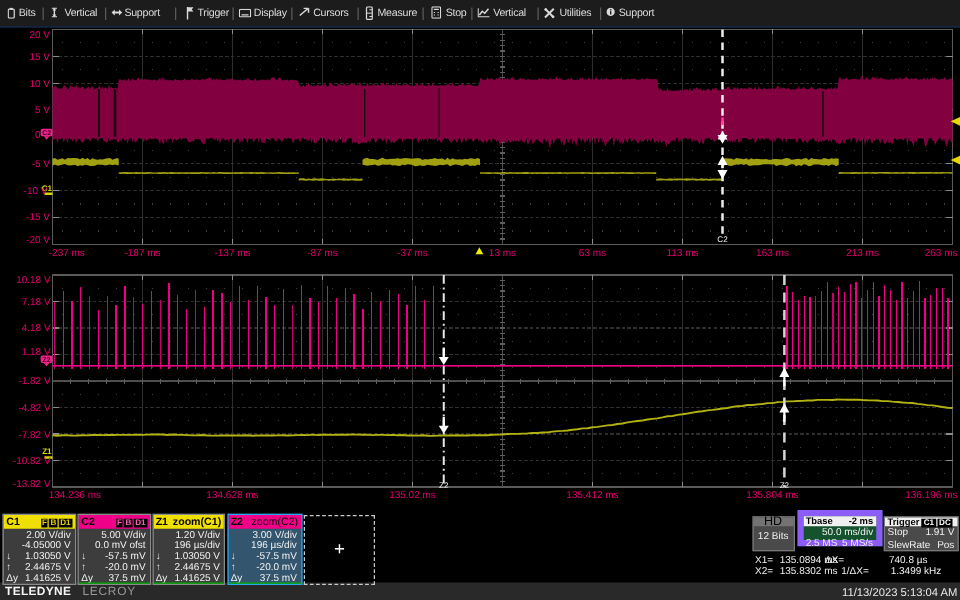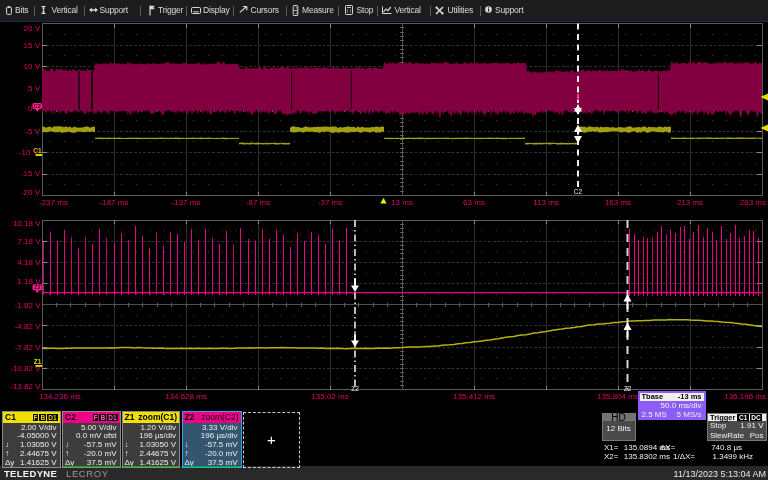--- a/index.html
+++ b/index.html
@@ -311,41 +311,41 @@
       <div style="position:relative;height:8.9px"><span></span><span style="position:absolute;right:0">196 µs/div</span></div>
       <div style="position:relative;height:8.9px"><span>↓</span><span style="position:absolute;right:0">1.03050 V</span></div>
       <div style="position:relative;height:8.9px"><span>↑</span><span style="position:absolute;right:0">2.44675 V</span></div>
       <div style="position:relative;height:8.9px"><span>Δy</span><span style="position:absolute;right:0">1.41625 V</span></div>
     </div>
     <div style="position:absolute;left:0;right:0;bottom:0;height:1.5px;background:#00b400"></div>
   </div>
 <div style="position:absolute;left:181.5px;top:411px;width:60px;height:57px;border:1.5px solid #2aa6f0;box-sizing:border-box;background:#33566e">
     <div style="height:10.5px;background:#f00088;color:#000;font-size:8.5px;font-weight:bold;line-height:10.5px;padding:0 2px;position:relative">Z2<span style="position:absolute;right:2px"><span style="font-weight:normal">zoom(C2)</span></span></div>
     <div style="padding:1px 3px 0 2px;color:#f0f0f0;font-size:8px;line-height:8.9px">
-      <div style="position:relative;height:8.9px"><span></span><span style="position:absolute;right:0">3.33 V/div</span></div>
+      <div style="position:relative;height:8.9px"><span></span><span style="position:absolute;right:0">3.00 V/div</span></div>
       <div style="position:relative;height:8.9px"><span></span><span style="position:absolute;right:0">196 µs/div</span></div>
       <div style="position:relative;height:8.9px"><span>↓</span><span style="position:absolute;right:0">-57.5 mV</span></div>
       <div style="position:relative;height:8.9px"><span>↑</span><span style="position:absolute;right:0">-20.0 mV</span></div>
       <div style="position:relative;height:8.9px"><span>Δy</span><span style="position:absolute;right:0">37.5 mV</span></div>
     </div>
     <div style="position:absolute;left:0;right:0;bottom:0;height:1.5px;background:#00b400"></div>
   </div>
 <div style="position:absolute;left:243px;top:412px;width:57px;height:56px;border:1px dashed #ccc;box-sizing:border-box">
     <div style="position:absolute;left:50%;top:50%;transform:translate(-50%,-54%);color:#fff;font-size:15px;font-weight:300">+</div>
   </div>
 <div style="position:absolute;left:601.5px;top:412.5px;width:34px;height:28.5px;box-sizing:border-box;border:1px solid #777;background:#4a4a4a">
     <div style="height:7.5px;background:#737373;font-size:10px;font-weight:normal;line-height:7.5px;color:#000;padding:0 2px;position:relative">
       <span style="display:block;text-align:center">HD</span>
     </div>
     <div style="font-size:8px;color:#f0f0f0;line-height:9.6px;padding:0 2px">
       <div style="text-align:center;padding-top:3px">12 Bits</div>
     </div>
   </div>
-<div style="position:absolute;left:637.5px;top:391px;width:68px;height:28.5px;box-sizing:border-box;border:2px solid #8b5cf6;background:#8b5cf6">
-    <div style="height:7.5px;background:#f0f0f0;font-size:7.5px;font-weight:bold;line-height:7.5px;color:#000;padding:0 2px;position:relative">Tbase<span style="position:absolute;right:2px">-13 ms</span></div>
+<div style="position:absolute;left:637.5px;top:408px;width:68px;height:28.5px;box-sizing:border-box;border:5px solid #8b5cf6;background:#14532d">
+    <div style="height:7.5px;background:#f0f0f0;font-size:7.5px;font-weight:bold;line-height:7.5px;color:#000;padding:0 2px;position:relative">Tbase<span style="position:absolute;right:2px">-2 ms</span></div>
     <div style="font-size:8px;color:#f0f0f0;line-height:9.6px;padding:0 2px">
       <div style="text-align:right">50.0 ms/div</div>
       <div style="position:relative">2.5 MS<span style="position:absolute;right:0">5 MS/s</span></div>
     </div>
   </div>
 <div style="position:absolute;left:707px;top:412.5px;width:59.5px;height:28.5px;box-sizing:border-box;border:1px solid #777;background:#4a4a4a">
     <div style="height:7.5px;background:#f0f0f0;font-size:7.5px;font-weight:bold;line-height:7.5px;color:#000;padding:0 2px;position:relative">Trigger<span style="background:#000;color:#fff;font-size:6.5px;padding:0 1.5px;margin-left:2px">C1</span><span style="background:#000;color:#fff;font-size:6.5px;padding:0 1.5px;margin-left:1px">DC</span></div>
     <div style="font-size:8px;color:#f0f0f0;line-height:9.6px;padding:0 2px">
       <div style="position:relative">Stop<span style="position:absolute;right:0">1.91 V</span></div>
       <div style="position:relative">SlewRate<span style="position:absolute;right:0">Pos</span></div>

